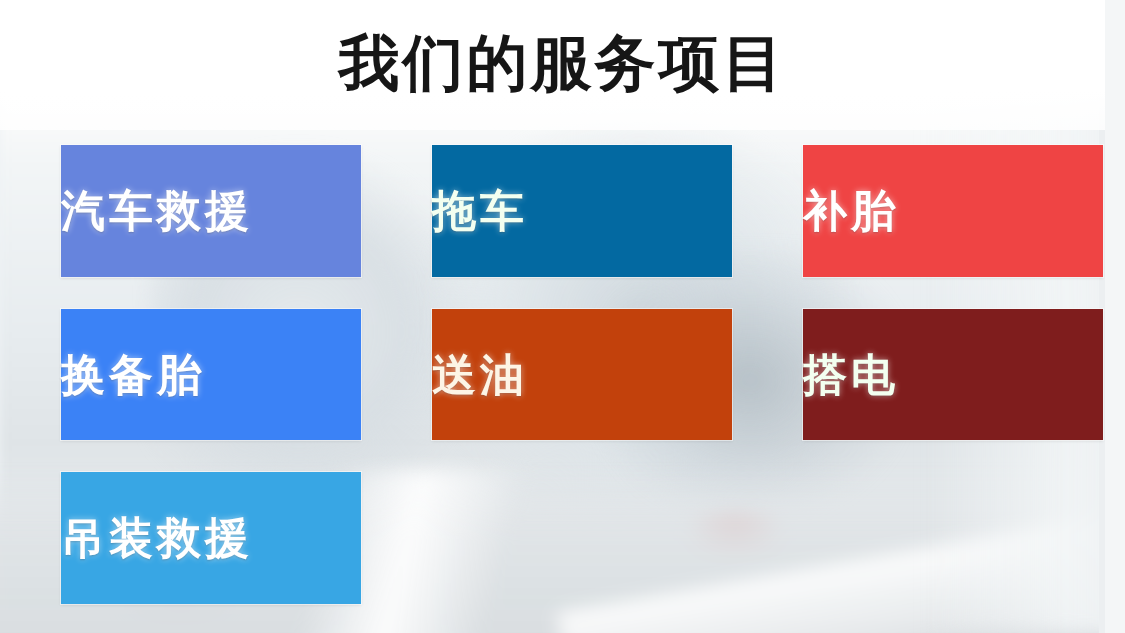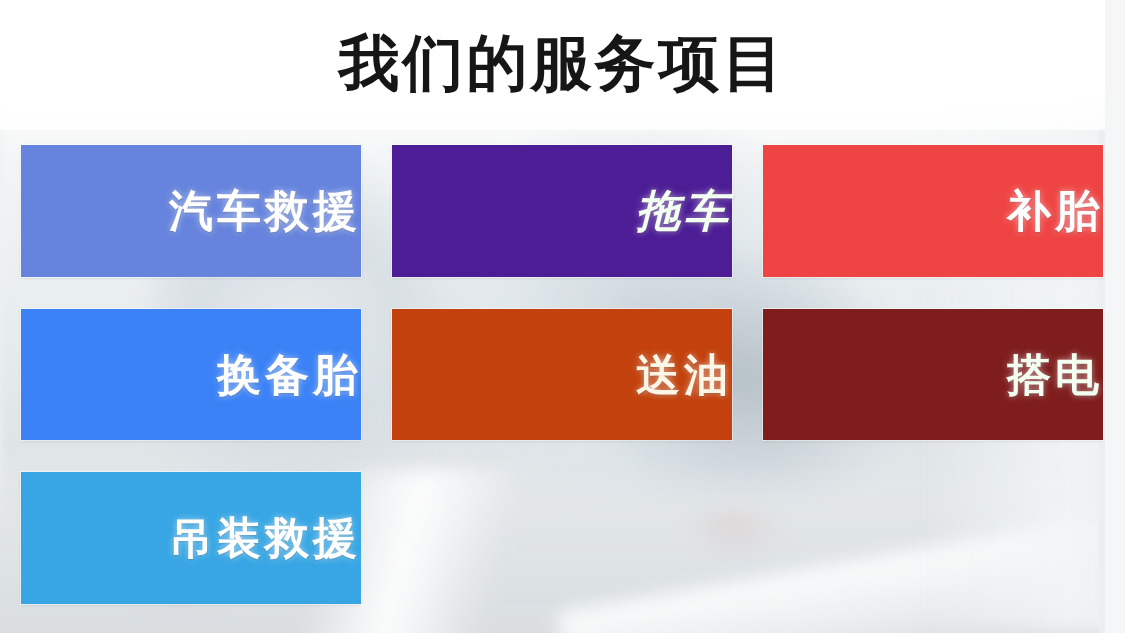--- a/index.html
+++ b/index.html
@@ -110,22 +110,23 @@
     display: grid;
     grid-template-columns: 340px 340px 340px;
     grid-template-rows: 132px 131px 132px;
     column-gap: 31px;
     row-gap: 32px;
   }
   .tile {
     position: relative;
     display: flex;
     align-items: center;
-    justify-content: flex-end;
+    justify-content: flex-start;
     box-shadow: 0 0 0 1px rgba(255,255,255,0.55), 0 1px 3px rgba(0,0,0,0.12);
+    margin-left: 40px;
   }
   .tile-label {
     font-family: "DejaVu Sans", "Liberation Sans", sans-serif;
     font-weight: 700;
     font-size: 44px;
     letter-spacing: 4px;
     color: #ffffff;
     text-shadow: 0 0 6px rgba(255,255,255,0.55), 0 1px 2px rgba(0,0,0,0.25);
     white-space: nowrap;
     line-height: 1;
@@ -168,21 +169,21 @@
   <div class="page-edge-right"></div>
 
   <div class="title-band">
     <div class="title-text">我们的服务项目</div>
   </div>
 
   <div class="tile-grid">
     <div class="tile" style="background-color: rgb(102, 132, 221);">
       <span class="tile-label">汽车救援</span>
     </div>
-    <div class="tile" style="background-color: #4c1d95; font-style: italic;">
+    <div class="tile" style="background-color: #0369a1;">
       <span class="tile-label mint">拖车</span>
     </div>
     <div class="tile" style="background-color: #ef4444;">
       <span class="tile-label">补胎</span>
     </div>
     <div class="tile" style="background-color: #3b82f6;">
       <span class="tile-label">换备胎</span>
     </div>
     <div class="tile" style="background-color: #c2410c;">
       <span class="tile-label warm">送油</span>

